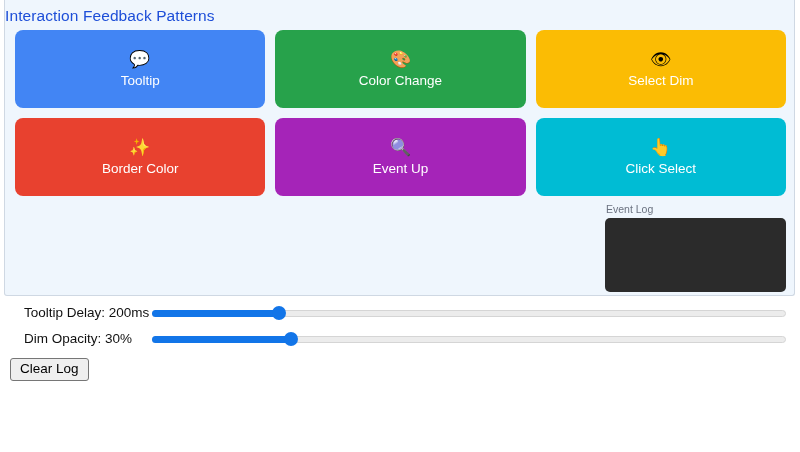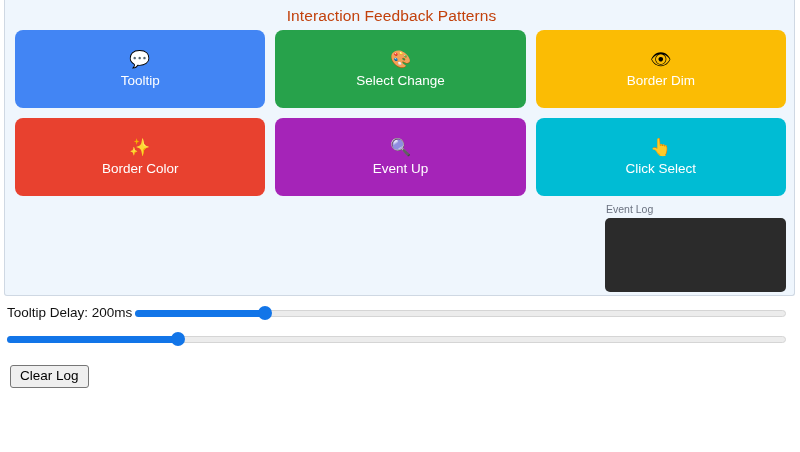--- a/index.html
+++ b/index.html
@@ -23,23 +23,23 @@
     width: 791px;
     height: 296px;
     background: #eff6fd;
     border: 1px solid #cfd8e3;
     border-top: none;
     border-radius: 0 0 3px 3px;
     box-sizing: border-box;
   }
 
   #page-title {
-    text-align: center;
+    text-align: left;
     font-size: 15.5px;
-    color: #c2410c;
+    color: #1d4ed8;
     margin: 0;
     padding: 7px 16px 4px 0;
     font-weight: normal;
     letter-spacing: 0.1px;
   }
 
   
   #card-grid {
     position: absolute;
     left: 10px;
@@ -107,21 +107,21 @@
   #controls {
     position: absolute;
     left: 0;
     top: 300px;
     width: 800px;
   }
   .control-row {
     display: flex;
     align-items: center;
     height: 26px;
-    padding-left: 7px;
+    padding-left: 24px;
   }
   .control-label {
     font-size: 13.5px;
     color: #111111;
     width: 128px;
     flex: 0 0 128px;
     line-height: 16px;
     white-space: nowrap;
   }
   .slider {
@@ -154,21 +154,21 @@
     position: absolute;
     width: 14px;
     height: 14px;
     border-radius: 50%;
     background: #1275e8;
     transform: translateX(-7px);
     top: 0;
   }
 
   #clear-log-button {
-    margin: 13px 0 0 10px;
+    margin: 6px 0 0 10px;
     font-family: "Liberation Sans", sans-serif;
     font-size: 13.5px;
     color: #000000;
     background: #efefef;
     border: 1px solid #767676;
     border-radius: 3px;
     padding: 2px 9px 3px 9px;
     line-height: 16px;
     cursor: pointer;
   }
@@ -182,26 +182,26 @@
 
   <div id="card-grid">
 
     <div class="feedback-card" style="background: rgb(66, 133, 244);">
       <span class="card-icon">💬</span>
       <span class="card-label">Tooltip</span>
     </div>
 
     <div class="feedback-card" style="background: rgb(39, 162, 75);">
       <span class="card-icon">🎨</span>
-      <span class="card-label">Select Change</span>
+      <span class="card-label">Color Change</span>
     </div>
 
     <div class="feedback-card" style="background: rgb(251, 188, 4);">
       <span class="card-icon">👁</span>
-      <span class="card-label">Border Dim</span>
+      <span class="card-label">Select Dim</span>
     </div>
 
     <div class="feedback-card" style="background: rgb(232, 65, 47);">
       <span class="card-icon">✨</span>
       <span class="card-label">Border Color</span>
     </div>
 
     <div class="feedback-card" style="background: rgb(165, 36, 184);">
       <span class="card-icon">🔍</span>
       <span class="card-label">Event Up</span>
@@ -226,20 +226,21 @@
   <div class="control-row">
     <span class="control-label">Tooltip Delay: 200ms</span>
     <div class="slider">
       <div class="slider-track"></div>
       <div class="slider-fill" style="width: 20%; background: rgb(18, 117, 232);"></div>
       <div class="slider-thumb" style="left: 20%; background: rgb(18, 117, 232);"></div>
     </div>
   </div>
 
   <div class="control-row">
+    <span class="control-label">Dim Opacity: 30%</span>
     <div class="slider">
       <div class="slider-track"></div>
       <div class="slider-fill" style="width: 22%; background: rgb(18, 117, 232);"></div>
       <div class="slider-thumb" style="left: 22%; background: rgb(18, 117, 232);"></div>
     </div>
   </div>
 
 
   <button id="clear-log-button">Clear Log</button>
 

